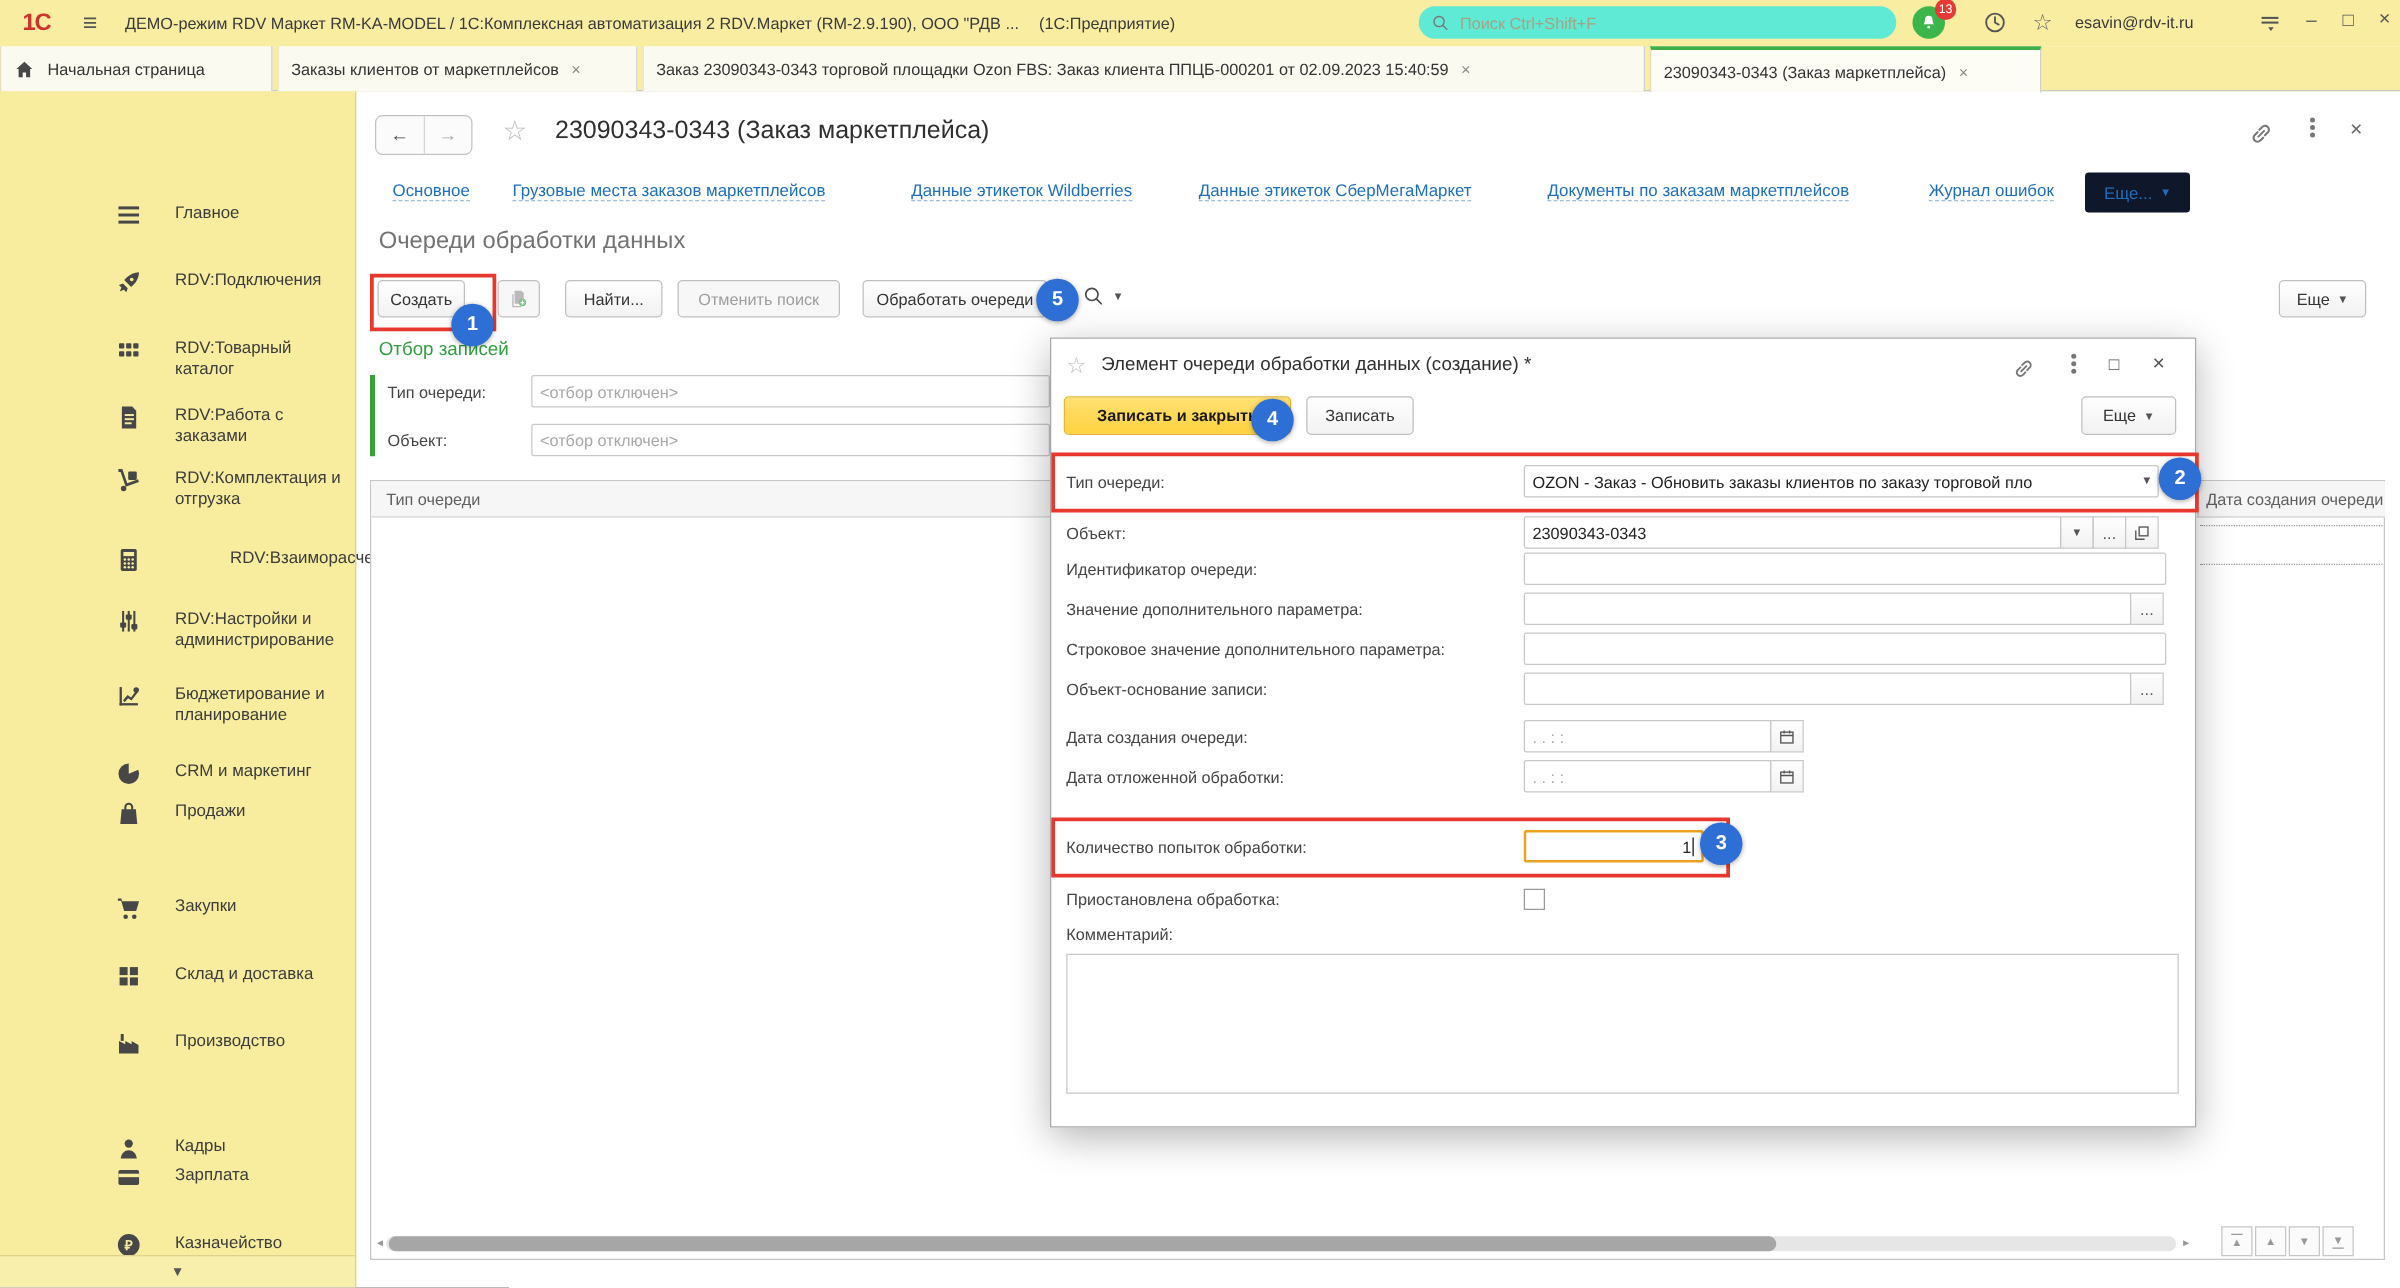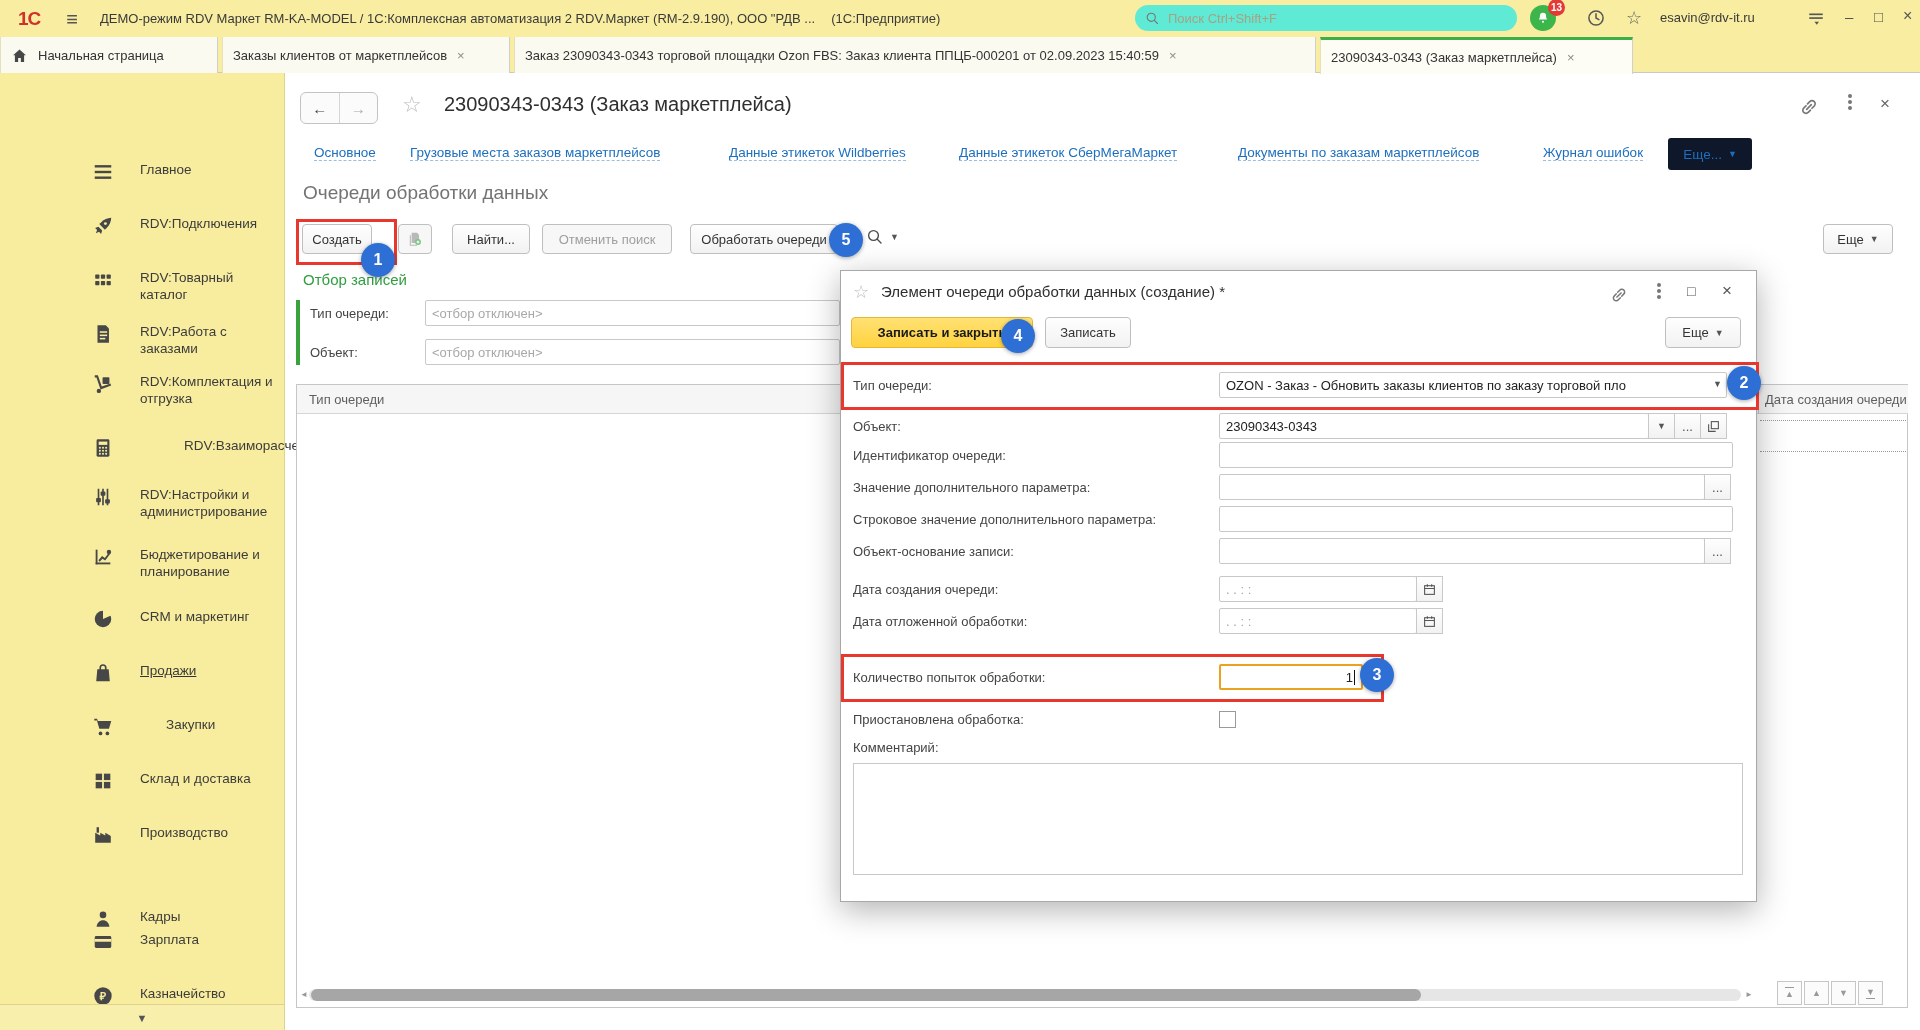--- a/index.html
+++ b/index.html
@@ -15,21 +15,21 @@
   .tb-mode{margin-left:16px;color:#3a3a3a;}
   .tb-search{position:absolute;left:1135px;top:5px;width:382px;height:26px;background:#5eead4;
              border-radius:13px;display:flex;align-items:center;padding-left:10px;box-sizing:border-box;}
   .tb-search input{border:none;background:transparent;outline:none;width:320px;
              font-family:"Liberation Sans",sans-serif;font-size:13px;color:#555;margin-left:6px;}
   .tb-search input::placeholder{color:#a9a184;}
   .winbtn{color:#555;font-size:15px;line-height:1;}
   .bell{position:absolute;left:1530px;top:5px;width:26px;height:26px;border-radius:50%;
         background:#3cb54a;display:flex;align-items:center;justify-content:center;}
   .bell-badge{position:absolute;left:1548px;top:-1px;min-width:17px;height:17px;border-radius:9px;
-        background:#e53935;color:#fff;font-size:10px;font-weight:700;display:flex;align-items:center;
+        background:#e53935;color:#fff;font-size:10px;font-weight:400;display:flex;align-items:center;
         justify-content:center;padding:0 2px;box-sizing:border-box;}
   
   .tabbar{position:absolute;left:0;top:37px;width:1920px;height:36px;background:#f8eda1;
           border-bottom:1px solid #c9c9c9;box-sizing:border-box;}
   .tab{position:absolute;top:0;height:36px;background:#fbfaf0;border-right:1px solid #cfcfcf;
        border-left:1px solid #e5e0bb;display:flex;align-items:center;padding:0 10px;box-sizing:border-box;}
   .tab .lbl{white-space:nowrap;overflow:hidden;text-overflow:clip;color:#333;}
   .tab .x{margin-left:10px;color:#8a8a8a;font-size:13px;}
   .tab.active{background:#fdfdf6;border-top:3px solid #3fae49;height:37px;z-index:2;}
   
@@ -269,29 +269,29 @@
     </div>
 
     <div class="side-item" style="top:535px;">
       <svg class="ic" viewBox="0 0 24 24">
           <circle cx="12" cy="12" r="9"></circle>
           <path d="M12 12V1.8A10.2 10.2 0 0 1 21.4 8z" style="fill:#f8ed9e"></path>
         </svg>
       <span class="slbl">CRM и маркетинг</span>
     </div>
 
-    <div class="side-item" style="top:589px;text-decoration:underline;">
+    <div class="side-item" style="top:567px;">
       <svg class="ic" viewBox="0 0 24 24">
           <path d="M5.8 8h12.4l1.2 13H4.6z"></path>
           <path d="M9 10.5V6.3a3 3 0 0 1 6 0v4.2" style="fill:none;stroke:#474747;stroke-width:1.8"></path>
         </svg>
       <span class="slbl">Продажи</span>
     </div>
 
-    <div class="side-item" style="top:643px;gap:26px;">
+    <div class="side-item" style="top:643px;">
       <svg class="ic" viewBox="0 0 24 24">
           <path d="M2.5 3h3l.8 2.5H21l-2.5 8.5H8L5.4 5H2.5z"></path>
           <circle cx="9.3" cy="19" r="2"></circle>
           <circle cx="16.8" cy="19" r="2"></circle>
         </svg>
       <span class="slbl">Закупки</span>
     </div>
 
     <div class="side-item" style="top:697px;">
       <svg class="ic" viewBox="0 0 24 24">

